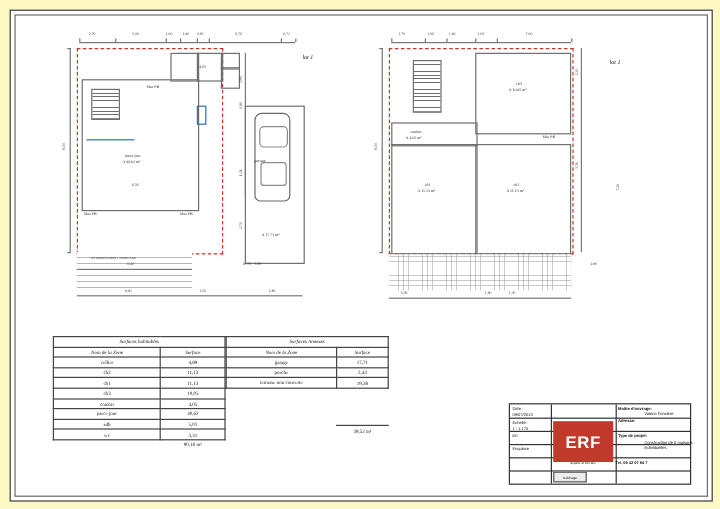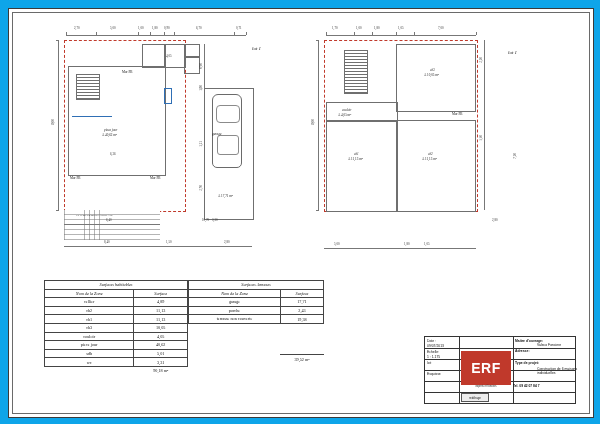--- a/index.html
+++ b/index.html
@@ -1,17 +1,17 @@
 <!DOCTYPE html>
 <html><head>
 <meta charset="utf-8">
 <style>
   html,body{margin:0;padding:0;background:#f2f2f2;}
   body{width:600px;height:424px;font-family:"Liberation Serif",serif;}
-  #sheet{position:relative;width:600px;height:424px;background:#0ea5e9;overflow:hidden;}
+  #sheet{position:relative;width:600px;height:424px;background:#fef9c3;overflow:hidden;}
   .frame{position:absolute;left:8px;top:8px;width:584px;height:408px;border:1px solid #3a3a3a;background:#fff;}
   .frame2{position:absolute;left:12px;top:12px;width:576px;height:400px;border:1px solid #6a6a6a;}
 
   
   .plan{position:absolute;}
   .hatch-red{position:absolute;border:1px dashed #c0392b;}
   .room{position:absolute;border:1px solid #6f6f6f;}
   .lbl{position:absolute;font-size:3.3px;color:#222;white-space:nowrap;font-family:"Liberation Serif",serif;}
   .lbl.it{font-style:italic;}
   .dim{position:absolute;font-size:3.2px;color:#333;white-space:nowrap;}

